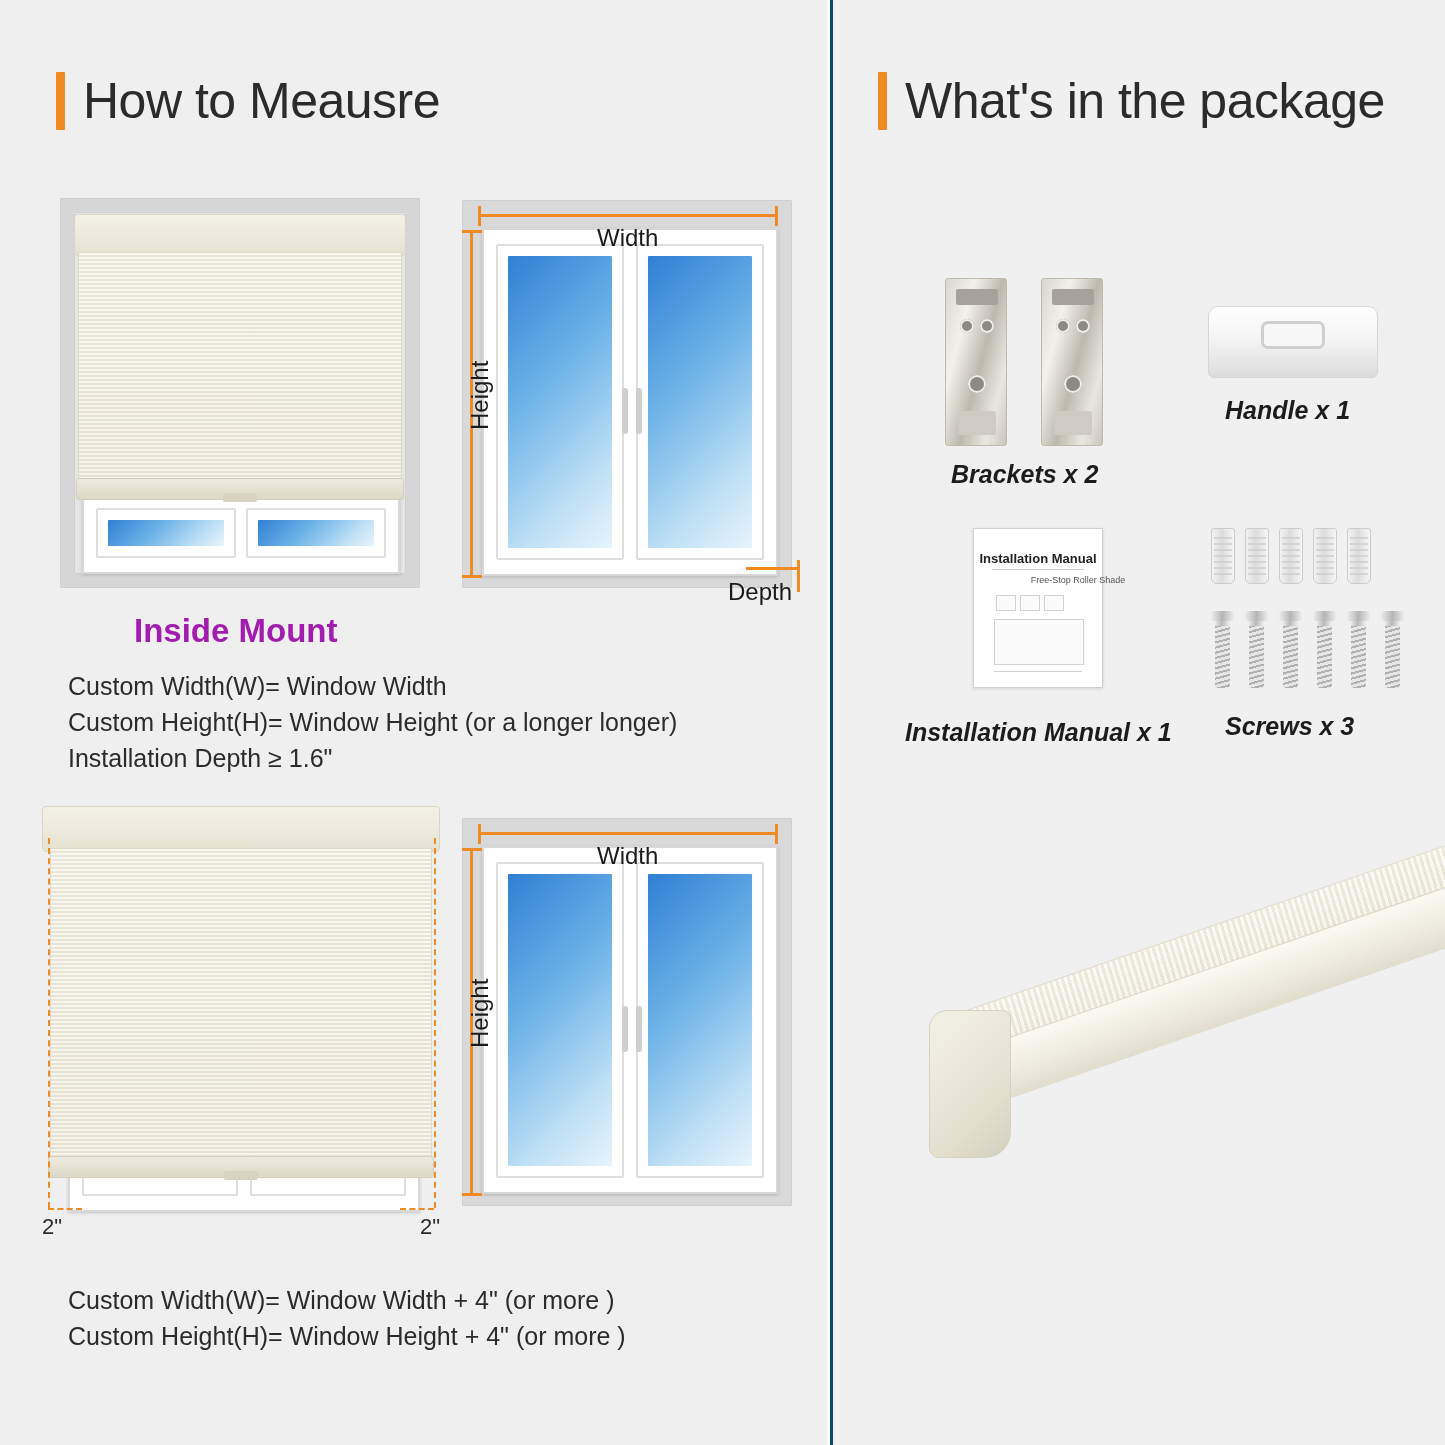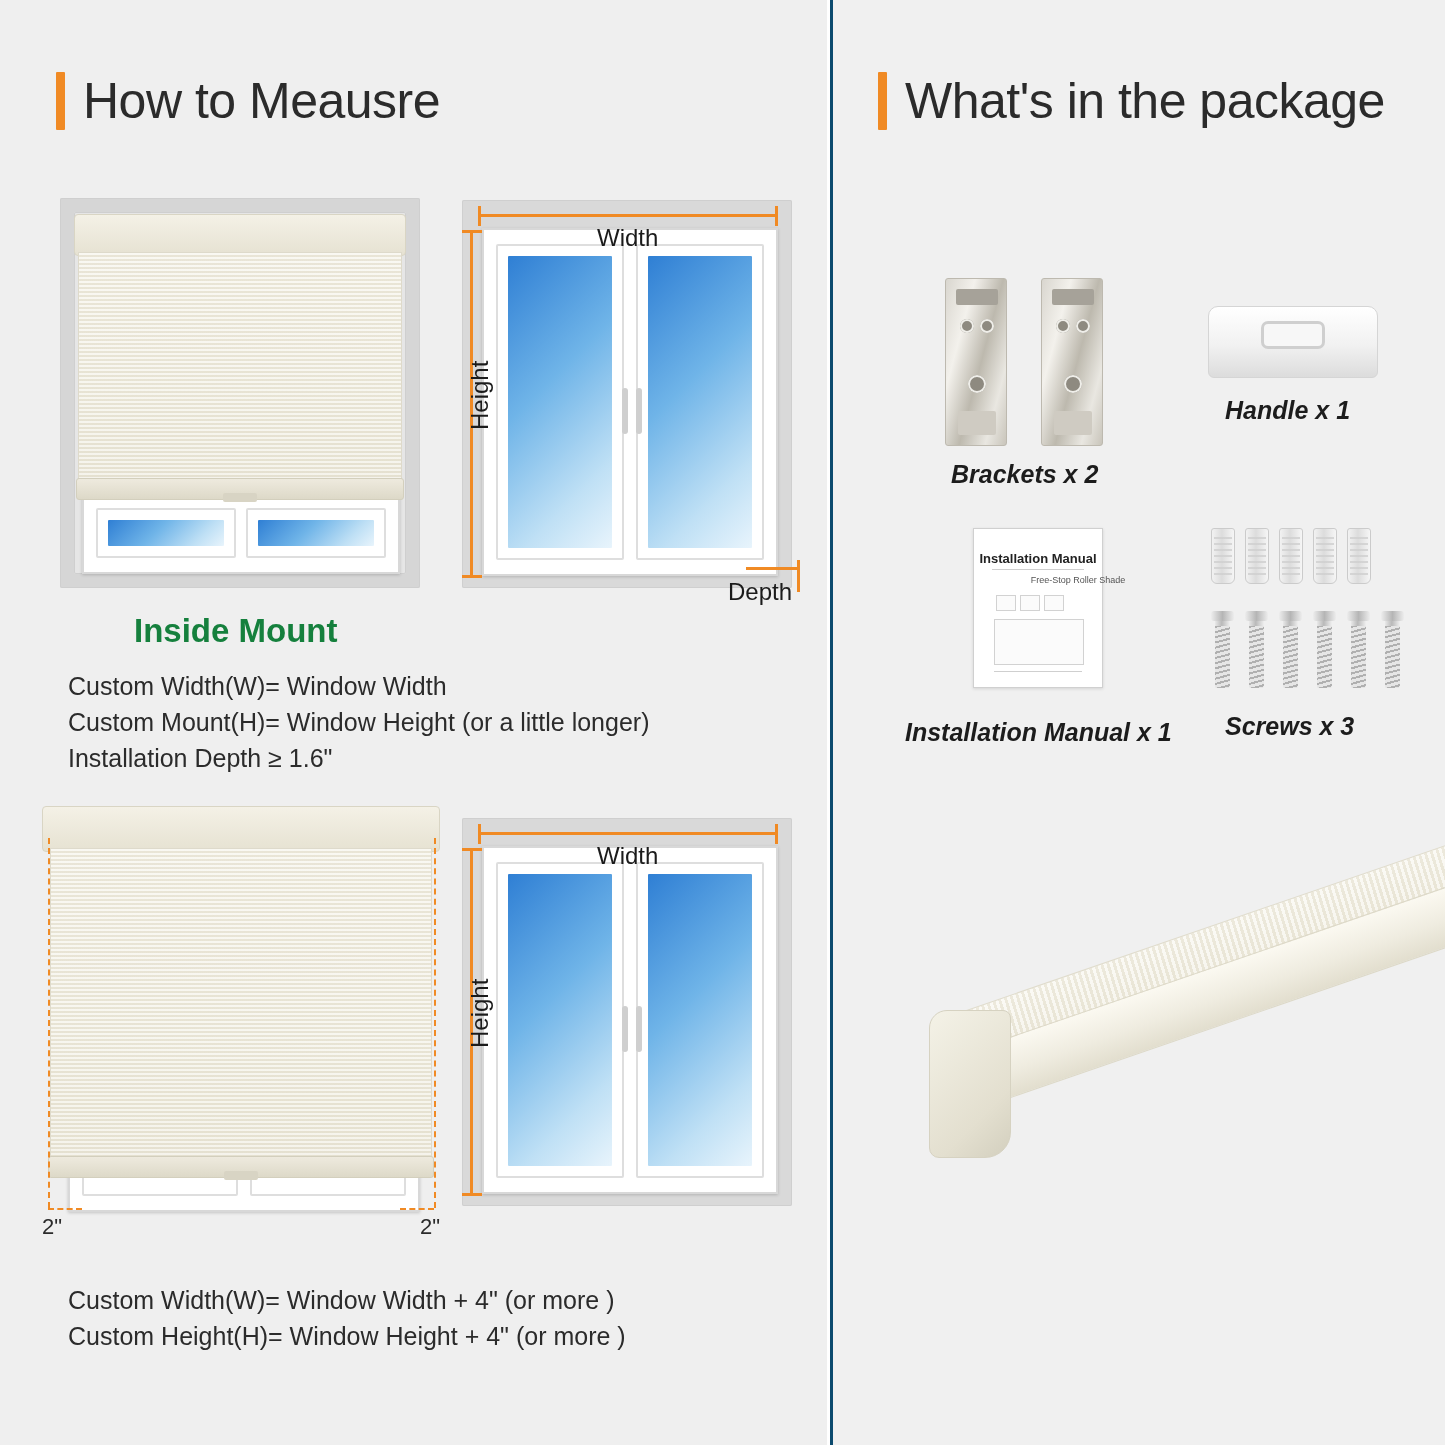--- a/index.html
+++ b/index.html
@@ -35,21 +35,21 @@
     width:9px;height:58px;background:#f08a24;margin-right:18px;border-radius:1px;
   }
   .heading .txt{
     font-size:50px;font-weight:normal;color:#2b2b2b;letter-spacing:-0.5px;
     white-space:nowrap;
   }
   .shade-illu{position:absolute;}
 
   .label-mount{
     position:absolute;
-    font-size:33px;font-weight:bold;color:#15803d;
+    font-size:33px;font-weight:bold;color:#a21caf;
   }
   .spec-line{
     position:absolute;
     font-size:25px;color:#2b2b2b;white-space:nowrap;
   }
 
   
   .win{
     position:absolute;
     background:#ffffff;
@@ -276,21 +276,21 @@
       <div class="dim-text vert" style="left:466px;top:430px;">Height</div>
 
       <div class="dim-line" style="left:746px;top:567px;width:54px;height:3px;"></div>
       <div class="dim-line" style="left:797px;top:560px;width:3px;height:32px;"></div>
       <div class="dim-text" style="left:728px;top:578px;">Depth</div>
     </div>
 
     <div class="label-mount" style="left:134px;top:612px;">Inside Mount</div>
 
     <div class="spec-line" style="left:68px;top:672px;">Custom Width(W)= Window Width</div>
-    <div class="spec-line" style="left:68px;top:708px;">Custom Mount(H)= Window Height (or a little longer)</div>
+    <div class="spec-line" style="left:68px;top:708px;">Custom Height(H)= Window Height (or a longer longer)</div>
     <div class="spec-line" style="left:68px;top:744px;">Installation Depth ≥ 1.6"</div>
 
     <div class="shade-illu">
       <div class="win" style="left:68px;top:1160px;width:352px;height:52px;">
         <div class="sash" style="left:12px;width:156px;">
           <div class="glass" style="background:#ffffff;"></div>
         </div>
         <div class="sash" style="right:12px;width:156px;">
           <div class="glass" style="background:#ffffff;"></div>
         </div>

